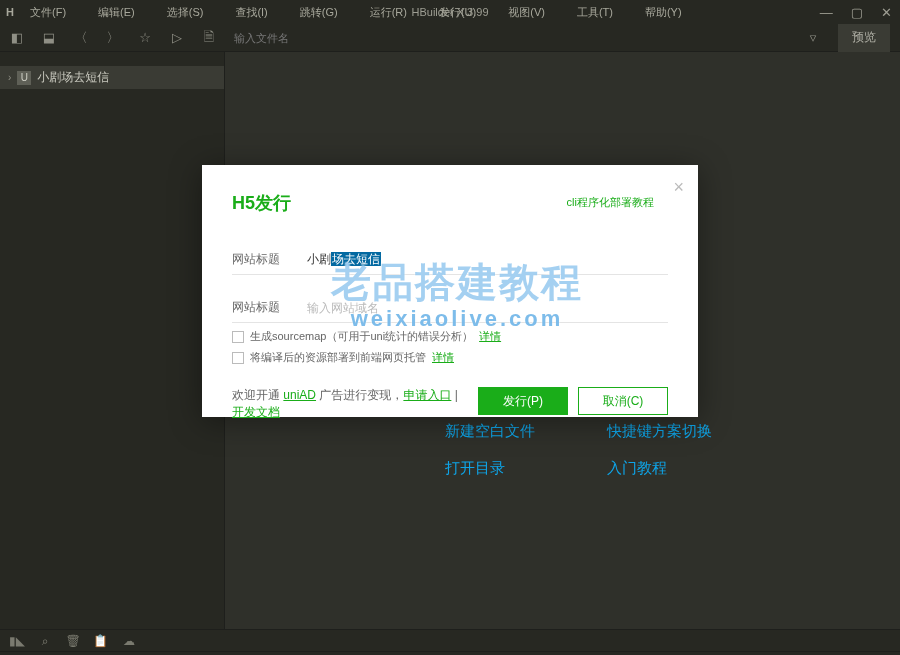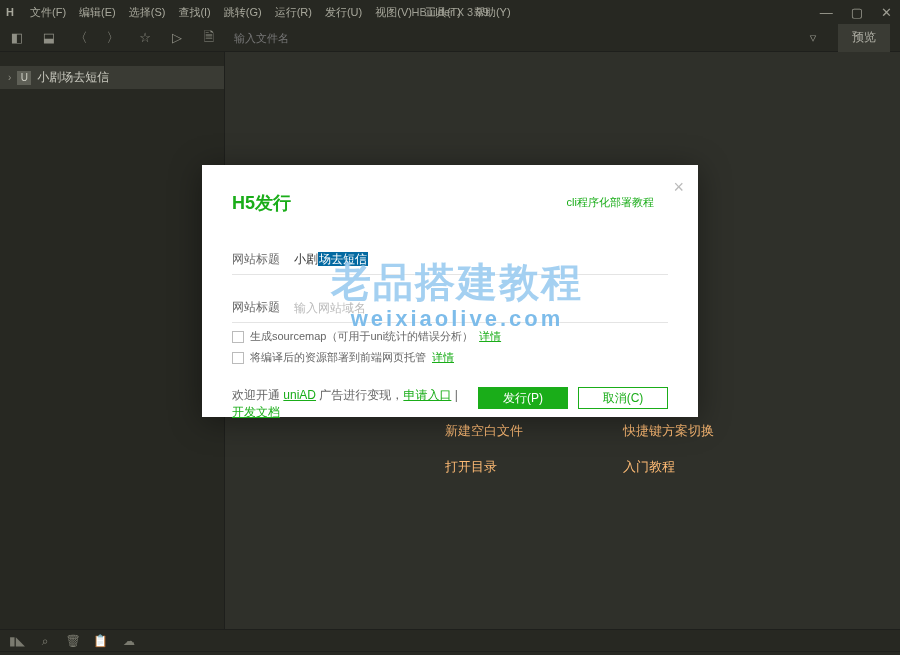--- a/index.html
+++ b/index.html
@@ -1,53 +1,53 @@
 <!DOCTYPE html>
 <html><head>
 <meta charset="utf-8">
 <style>
 *{margin:0;padding:0;box-sizing:border-box;font-family:"Microsoft YaHei",Arial,sans-serif;-webkit-font-smoothing:antialiased}
 html,body{width:900px;height:655px;overflow:hidden;background:#272822;color:#b0b0a6}
 .titlebar{height:24px;background:#272822;display:flex;align-items:center;font-size:11px;color:#a8a89c;position:relative}
 .titlebar .logo{width:20px;display:flex;justify-content:center;align-items:center;font-weight:bold}
-.titlebar .menus{display:flex;gap:1px;padding-left:4px}
+.titlebar .menus{display:flex;gap:20px;padding-left:4px}
 .titlebar .menus span{padding:2px 6px;cursor:default}
 .titlebar .title{position:absolute;left:50%;transform:translateX(-50%);color:#9e9e93}
 .titlebar .winctl{position:absolute;right:8px;display:flex;gap:18px;color:#9e9e93;font-size:13px}
 .toolbar{height:28px;background:#272822;display:flex;align-items:center;padding:0 10px;gap:18px;border-bottom:1px solid #1e1f1c;font-size:13px;color:#8f8f85}
 .toolbar .spacer{flex:1}
 .toolbar input{background:transparent;border:none;color:#8f8f85;font-size:11px;outline:none;width:140px}
 .preview-btn{background:#3a3b34;color:#b0b0a6;font-size:12px;padding:20px 14px;border:none}
 .body{display:flex;height:577px}
 .sidebar{width:225px;background:#272822;border-right:1px solid #1e1f1c;padding-top:14px}
 .tree-item{display:flex;align-items:center;gap:6px;padding:3px 8px;font-size:12px;color:#c9c9bf;background:#3a3b34}
 .tree-item .chev{font-size:10px;color:#8f8f85}
 .tree-item .sq{width:14px;height:14px;background:#5f6057;display:flex;align-items:center;justify-content:center;font-size:10px;color:#d0d0c6}
 .editor{flex:1;background:#2f302a;position:relative}
-.start-links{position:absolute;left:220px;top:370px;display:flex;gap:100px;color:#fdba74;font-size:13px}
+.start-links{position:absolute;left:220px;top:370px;display:flex;gap:72px;color:#0ea5e9;font-size:15px}
 .start-links .col{display:flex;flex-direction:column;gap:18px}
 .bottombar{height:22px;background:#272822;display:flex;align-items:center;padding:0 10px;gap:14px;color:#7a7a6f;font-size:12px;border-top:1px solid #1e1f1c}
 .statusbar{height:22px;background:#272822;display:flex;align-items:center;padding:0 10px;gap:8px;color:#7f7f74;font-size:11px;border-top:1px solid #1e1f1c}
 .statusbar .spacer{flex:1}
 
 .dialog{position:absolute;left:202px;top:165px;width:496px;height:252px;background:#fff;box-shadow:0 4px 30px rgba(0,0,0,.4);padding:26px 30px 20px 30px;color:#555;font-size:12px}
 .dialog h2{color:#1aad19;font-size:18px;font-weight:bold}
 .dialog .tut{position:absolute;right:44px;top:30px;color:#1aad19;font-size:11px;}
 .dialog .close{position:absolute;right:14px;top:12px;color:#bbb;font-size:18px;cursor:pointer}
-.dialog .row{display:flex;align-items:center;gap:10px;border-bottom:1px solid #e4e4e4;padding:6px 0;margin-top:18px}
+.dialog .row{display:flex;align-items:center;gap:23px;border-bottom:1px solid #e4e4e4;padding:6px 0;margin-top:18px}
 .dialog .row label{width:52px;color:#666;font-size:12px}
 .dialog .row input{flex:1;border:none;outline:none;font-size:12px;color:#333}
 .dialog .row input::placeholder{color:#bbb}
 .dialog .sel{background:#0369a1;color:#fff;padding:0 1px}
 .dialog .chk{display:flex;align-items:center;gap:6px;margin-top:6px;color:#666;font-size:11px}
 .dialog .chk .box{width:12px;height:12px;border:1px solid #bbb}
 .dialog .link{color:#1aad19;text-decoration:underline}
 .dialog .footer{display:flex;align-items:flex-start;margin-top:22px;gap:10px;font-size:12px}
 .dialog .footer .txt{flex:1;color:#666}
-.dialog .btn{width:90px;height:22px;display:flex;align-items:center;justify-content:center;font-size:12px;cursor:pointer}
+.dialog .btn{width:90px;height:28px;display:flex;align-items:center;justify-content:center;font-size:12px;cursor:pointer}
 .dialog .btn.pri{background:#1aad19;color:#fff}
 .dialog .btn.sec{border:1px solid #1aad19;color:#1aad19;background:#fff}
 
 .wm{position:absolute;left:331px;top:258px;font-size:40px;font-weight:bold;color:rgba(90,170,230,.55);text-shadow:0 0 2px #fff;pointer-events:none;letter-spacing:2px;text-align:center;line-height:1.2}
 .wm .sm{font-size:22px;letter-spacing:3px;color:rgba(70,160,225,.7)}
 .icon{display:inline-flex;width:14px;justify-content:center}
 </style>
 </head>
 <body>
 

